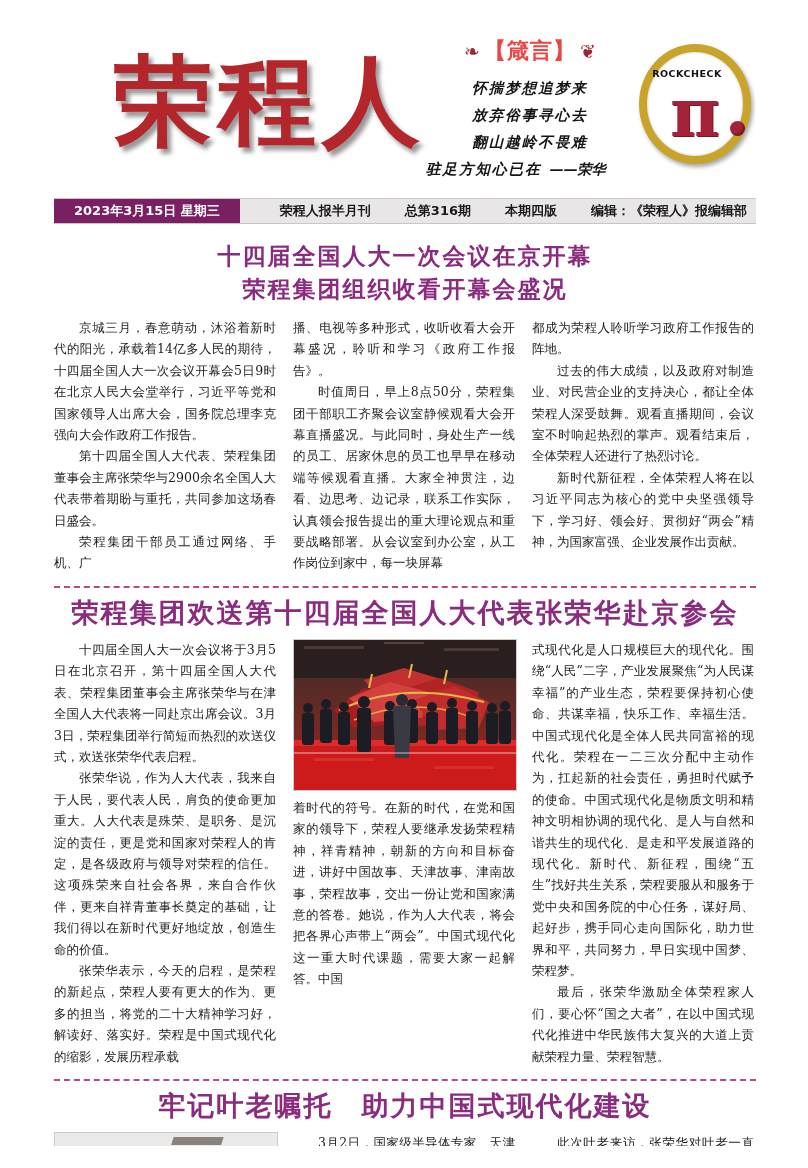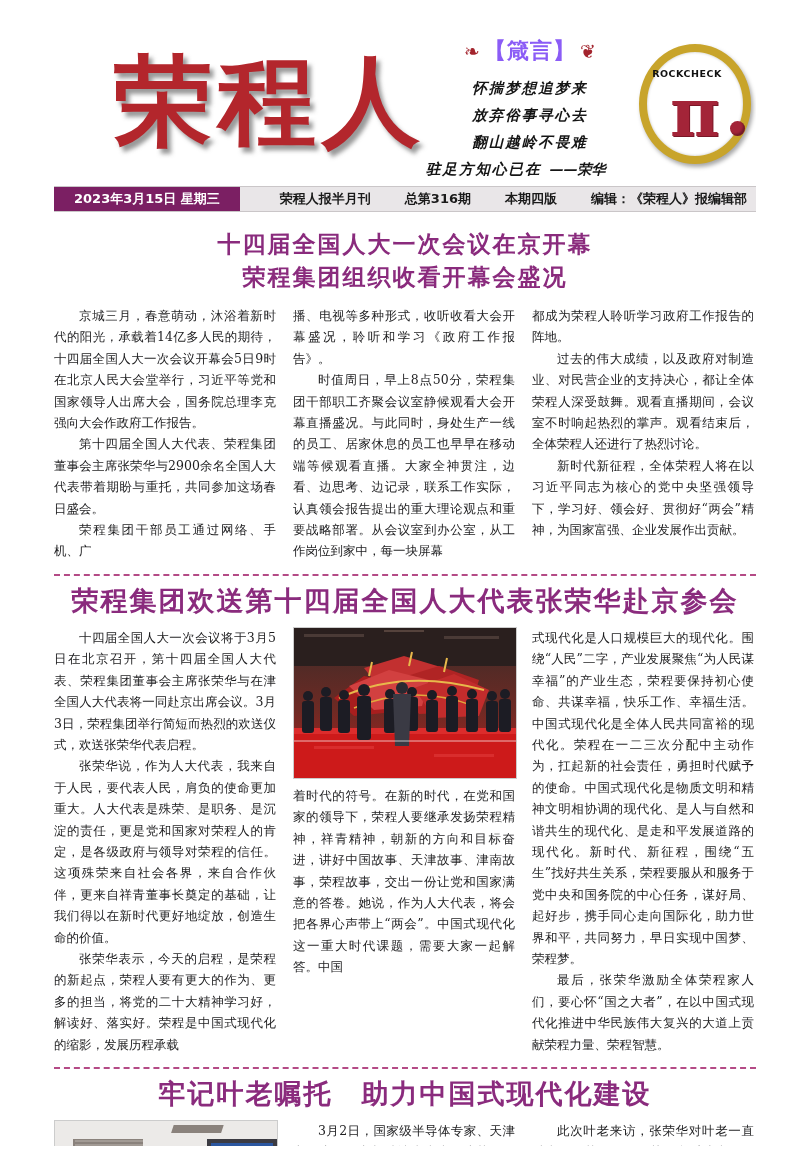--- a/index.html
+++ b/index.html
@@ -28,21 +28,21 @@
     font-family:"DejaVu Serif", serif;font-weight:bold;
     font-size:98px;line-height:150px;letter-spacing:6px;
     color:var(--masthead-red);
     text-shadow:4px 5px 4px rgba(70,70,70,0.55);
     white-space:nowrap;
     text-align:right;
   }
   .motto{width:208px;flex:0 0 208px;text-align:center;padding-top:10px;}
   .motto-title-row{display:flex;align-items:center;justify-content:center;gap:4px;}
   .ornament{color:var(--ornament-red);font-size:19px;line-height:1;}
-  .motto-title{font-size:22px;font-weight:bold;color:#8b5cf6;letter-spacing:1px;font-family:"DejaVu Serif", serif;}
+  .motto-title{font-size:22px;font-weight:bold;color:#ef4444;letter-spacing:1px;font-family:"DejaVu Serif", serif;}
   .motto-lines{margin-top:8px;font-family:"DejaVu Serif", serif;font-style:italic;font-weight:bold;
     font-size:14.5px;line-height:27px;color:#151515;letter-spacing:2px;}
   .motto-lastline{display:flex;justify-content:flex-start;align-items:baseline;gap:8px;}
   .motto-attr{font-size:14px;letter-spacing:0;}
 
   .logo{width:122px;flex:0 0 122px;display:flex;align-items:flex-start;justify-content:center;padding-top:18px;}
   .logo-ring{
     position:relative;width:96px;height:104px;background:#fff;
     border:8px solid var(--logo-gold);border-radius:50%;
     box-shadow:2px 3px 4px rgba(0,0,0,0.35), inset 0 0 3px rgba(0,0,0,0.25);
@@ -57,21 +57,21 @@
     font-size:68px;line-height:104px;color:var(--logo-red);
     text-shadow:1px 1px 0 #7a1626;
   }
   .logo-dot{
     position:absolute;right:-2px;bottom:20px;width:15px;height:15px;border-radius:50%;
     background:var(--logo-red);box-shadow:inset -2px -2px 2px rgba(0,0,0,0.3);
   }
 
   
   .datebar{
-    margin-top:8px;height:24px;background:var(--bar-gray);
+    margin-top:20px;height:24px;background:var(--bar-gray);
     border-top:1px solid #cac6c8;border-bottom:1px solid #cac6c8;
     display:flex;align-items:center;font-size:13px;color:#1a1a1a;font-weight:bold;
   }
   .date-box{
     background:var(--datebox-purple);color:#fff;height:24px;line-height:24px;
     padding:0 20px;white-space:nowrap;
   }
   .datebar .meta{margin-left:34px;white-space:nowrap;}
   .datebar .meta.first{margin-left:40px;}
 

